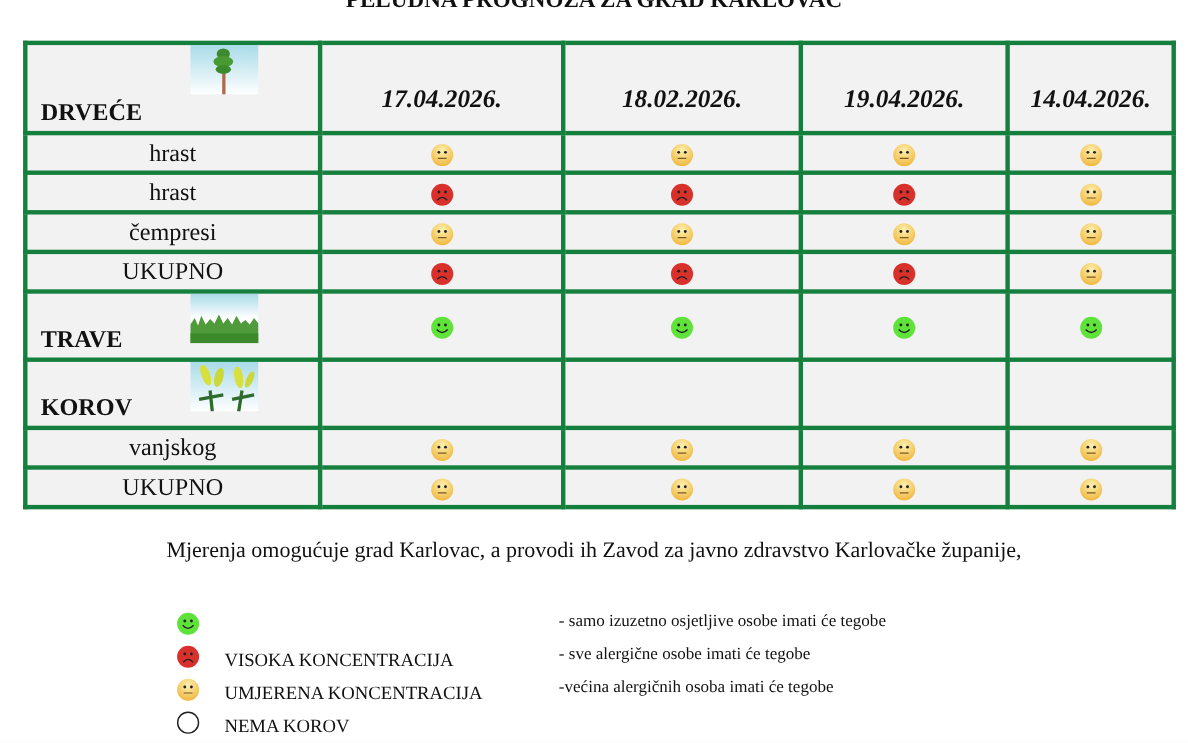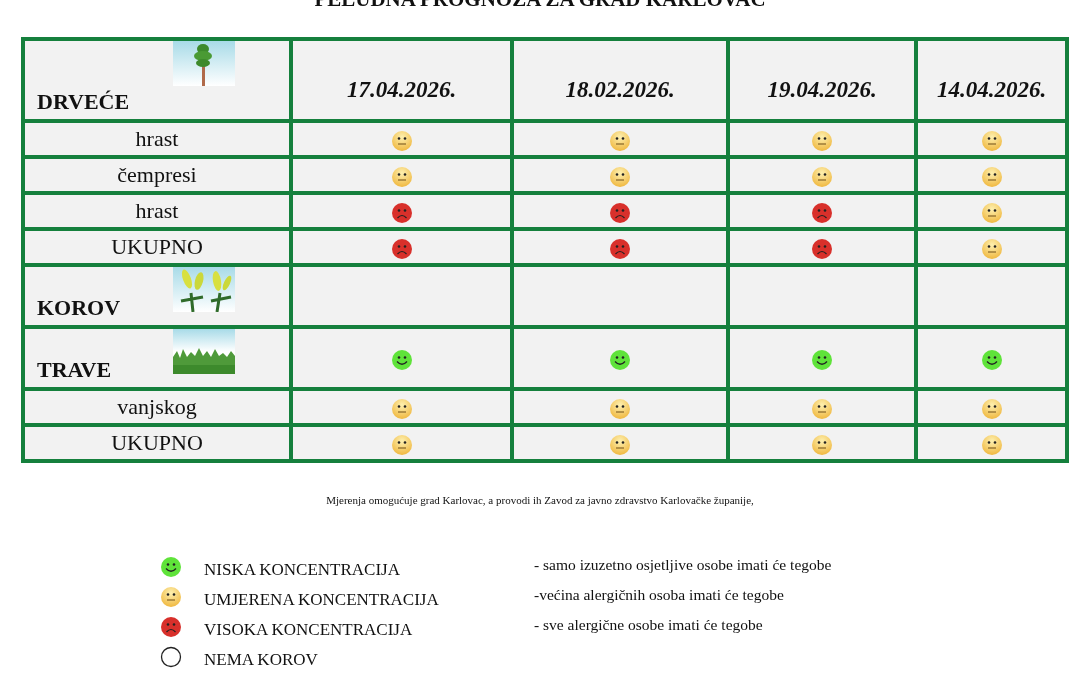--- a/index.html
+++ b/index.html
@@ -14,26 +14,26 @@
   .c0 { width: 264px; } .c1 { width: 217px; } .c2 { width: 212px; } .c3 { width: 184px; } .c4 { width: 147px; }
   .hdr td { height: 62px; }
   .hdr .date { vertical-align: bottom; font-weight: bold; font-size: 23px; padding-bottom: 16px; font-style: italic; }
   .row td { height: 32px; }
   .cat td { height: 58px; }
   .catcell { position: relative; text-align: left !important; }
   .catlabel { position: absolute; left: 12px; bottom: 4px; font-weight: bold; font-size: 22px; }
   .catimg { position: absolute; left: 148px; top: 0; width: 62px; height: 45px; }
   .bold { font-weight: normal; }
   .face { display: inline-block; width: 22px; height: 22px; vertical-align: middle; }
-  .intro { position: absolute; top: 490px; left: 0; width: 1080px; text-align: center; font-size: 11px; line-height: 20px; }
+  .intro { position: absolute; top: 490px; left: 0; width: 1080px; text-align: center; font-size: 20px; line-height: 20px; }
   .legend { position: absolute; left: 160px; top: 556px; width: 800px; }
   .lrow { position: relative; height: 30px; font-size: 17px; }
   .lrow .lface { position: absolute; left: 0; top: 0; width: 22px; height: 22px; }
   .lrow .lname { position: absolute; left: 44px; top: 4px; }
-  .lrow .ldesc { position: absolute; left: 374px; top: 0px; font-size: 15.5px; }
+  .lrow .ldesc { position: absolute; left: 348px; top: 0px; font-size: 15.5px; }
 </style>
 </head>
 <body>
 
 <div class="title">PELUDNA PROGNOZA ZA GRAD KARLOVAC</div>
 
 <table class="forecast">
   <tbody>
       <tr class="hdr">
     <td class="c0 catcell">
@@ -103,20 +103,53 @@
                   <stop offset="1" stop-color="#f0b840"></stop>
                 </radialGradient>
               </defs>
               <circle cx="11" cy="11" r="10" fill="url(#gy)"></circle>
               <circle cx="8" cy="8.5" r="1.3" fill="#222"></circle>
               <circle cx="14" cy="8.5" r="1.3" fill="#222"></circle>
               <line x1="7" y1="14" x2="15" y2="14" stroke="#7a5a20" stroke-width="1.1"></line>
             </svg></span></td>
   </tr>
   <tr class="row">
+    <td>hrast</td>
+    <td><span class="face"><svg viewBox="0 0 22 22" width="22" height="22">
+              <circle cx="11" cy="11" r="10" fill="#d8302b"></circle>
+              <circle cx="8" cy="8.5" r="1.3" fill="#222"></circle>
+              <circle cx="14" cy="8.5" r="1.3" fill="#222"></circle>
+              <path d="M6.5 16 Q11 11 15.5 16" stroke="#222" stroke-width="1.2" fill="none"></path>
+            </svg></span></td>
+    <td><span class="face"><svg viewBox="0 0 22 22" width="22" height="22">
+              <circle cx="11" cy="11" r="10" fill="#d8302b"></circle>
+              <circle cx="8" cy="8.5" r="1.3" fill="#222"></circle>
+              <circle cx="14" cy="8.5" r="1.3" fill="#222"></circle>
+              <path d="M6.5 16 Q11 11 15.5 16" stroke="#222" stroke-width="1.2" fill="none"></path>
+            </svg></span></td>
+    <td><span class="face"><svg viewBox="0 0 22 22" width="22" height="22">
+              <circle cx="11" cy="11" r="10" fill="#d8302b"></circle>
+              <circle cx="8" cy="8.5" r="1.3" fill="#222"></circle>
+              <circle cx="14" cy="8.5" r="1.3" fill="#222"></circle>
+              <path d="M6.5 16 Q11 11 15.5 16" stroke="#222" stroke-width="1.2" fill="none"></path>
+            </svg></span></td>
+    <td><span class="face"><svg viewBox="0 0 22 22" width="22" height="22">
+              <defs>
+                <radialGradient id="gy" cx="0.5" cy="0.3" r="0.7">
+                  <stop offset="0" stop-color="#fdf0b0"></stop>
+                  <stop offset="1" stop-color="#f0b840"></stop>
+                </radialGradient>
+              </defs>
+              <circle cx="11" cy="11" r="10" fill="url(#gy)"></circle>
+              <circle cx="8" cy="8.5" r="1.3" fill="#222"></circle>
+              <circle cx="14" cy="8.5" r="1.3" fill="#222"></circle>
+              <line x1="7" y1="14" x2="15" y2="14" stroke="#7a5a20" stroke-width="1.1"></line>
+            </svg></span></td>
+  </tr>
+  <tr class="row">
     <td>čempresi</td>
     <td><span class="face"><svg viewBox="0 0 22 22" width="22" height="22">
               <defs>
                 <radialGradient id="gy" cx="0.5" cy="0.3" r="0.7">
                   <stop offset="0" stop-color="#fdf0b0"></stop>
                   <stop offset="1" stop-color="#f0b840"></stop>
                 </radialGradient>
               </defs>
               <circle cx="11" cy="11" r="10" fill="url(#gy)"></circle>
               <circle cx="8" cy="8.5" r="1.3" fill="#222"></circle>
@@ -154,53 +187,20 @@
                   <stop offset="1" stop-color="#f0b840"></stop>
                 </radialGradient>
               </defs>
               <circle cx="11" cy="11" r="10" fill="url(#gy)"></circle>
               <circle cx="8" cy="8.5" r="1.3" fill="#222"></circle>
               <circle cx="14" cy="8.5" r="1.3" fill="#222"></circle>
               <line x1="7" y1="14" x2="15" y2="14" stroke="#7a5a20" stroke-width="1.1"></line>
             </svg></span></td>
   </tr>
   <tr class="row">
-    <td>hrast</td>
-    <td><span class="face"><svg viewBox="0 0 22 22" width="22" height="22">
-              <circle cx="11" cy="11" r="10" fill="#d8302b"></circle>
-              <circle cx="8" cy="8.5" r="1.3" fill="#222"></circle>
-              <circle cx="14" cy="8.5" r="1.3" fill="#222"></circle>
-              <path d="M6.5 16 Q11 11 15.5 16" stroke="#222" stroke-width="1.2" fill="none"></path>
-            </svg></span></td>
-    <td><span class="face"><svg viewBox="0 0 22 22" width="22" height="22">
-              <circle cx="11" cy="11" r="10" fill="#d8302b"></circle>
-              <circle cx="8" cy="8.5" r="1.3" fill="#222"></circle>
-              <circle cx="14" cy="8.5" r="1.3" fill="#222"></circle>
-              <path d="M6.5 16 Q11 11 15.5 16" stroke="#222" stroke-width="1.2" fill="none"></path>
-            </svg></span></td>
-    <td><span class="face"><svg viewBox="0 0 22 22" width="22" height="22">
-              <circle cx="11" cy="11" r="10" fill="#d8302b"></circle>
-              <circle cx="8" cy="8.5" r="1.3" fill="#222"></circle>
-              <circle cx="14" cy="8.5" r="1.3" fill="#222"></circle>
-              <path d="M6.5 16 Q11 11 15.5 16" stroke="#222" stroke-width="1.2" fill="none"></path>
-            </svg></span></td>
-    <td><span class="face"><svg viewBox="0 0 22 22" width="22" height="22">
-              <defs>
-                <radialGradient id="gy" cx="0.5" cy="0.3" r="0.7">
-                  <stop offset="0" stop-color="#fdf0b0"></stop>
-                  <stop offset="1" stop-color="#f0b840"></stop>
-                </radialGradient>
-              </defs>
-              <circle cx="11" cy="11" r="10" fill="url(#gy)"></circle>
-              <circle cx="8" cy="8.5" r="1.3" fill="#222"></circle>
-              <circle cx="14" cy="8.5" r="1.3" fill="#222"></circle>
-              <line x1="7" y1="14" x2="15" y2="14" stroke="#7a5a20" stroke-width="1.1"></line>
-            </svg></span></td>
-  </tr>
-  <tr class="row">
     <td class="bold">UKUPNO</td>
     <td><span class="face"><svg viewBox="0 0 22 22" width="22" height="22">
               <circle cx="11" cy="11" r="10" fill="#d8302b"></circle>
               <circle cx="8" cy="8.5" r="1.3" fill="#222"></circle>
               <circle cx="14" cy="8.5" r="1.3" fill="#222"></circle>
               <path d="M6.5 16 Q11 11 15.5 16" stroke="#222" stroke-width="1.2" fill="none"></path>
             </svg></span></td>
     <td><span class="face"><svg viewBox="0 0 22 22" width="22" height="22">
               <circle cx="11" cy="11" r="10" fill="#d8302b"></circle>
               <circle cx="8" cy="8.5" r="1.3" fill="#222"></circle>
@@ -217,20 +217,61 @@
               <defs>
                 <radialGradient id="gy" cx="0.5" cy="0.3" r="0.7">
                   <stop offset="0" stop-color="#fdf0b0"></stop>
                   <stop offset="1" stop-color="#f0b840"></stop>
                 </radialGradient>
               </defs>
               <circle cx="11" cy="11" r="10" fill="url(#gy)"></circle>
               <circle cx="8" cy="8.5" r="1.3" fill="#222"></circle>
               <circle cx="14" cy="8.5" r="1.3" fill="#222"></circle>
               <line x1="7" y1="14" x2="15" y2="14" stroke="#7a5a20" stroke-width="1.1"></line>
+            </svg></span></td>
+  </tr>
+
+  <tr class="cat">
+    <td class="catcell">
+      <span class="catlabel">TRAVE</span>
+      <svg class="catimg" viewBox="0 0 62 45">
+        <defs>
+              <linearGradient id="sky2" x1="0" y1="0" x2="0" y2="1">
+                <stop offset="0" stop-color="#a8dbe8"></stop>
+                <stop offset="0.5" stop-color="#ffffff"></stop>
+              </linearGradient>
+            </defs>
+        <rect width="62" height="45" fill="url(#sky2)"></rect>
+        <path d="M0 45 L0 28 L4 22 L7 29 L10 20 L14 28 L18 23 L22 27 L26 19 L30 27 L34 22 L38 28 L42 20 L46 27 L50 24 L54 28 L58 22 L62 27 L62 45 Z" fill="#4f9a3a"></path>
+        <rect x="0" y="36" width="62" height="9" fill="#3d8a2c"></rect>
+      </svg>
+    </td>
+    <td><span class="face"><svg viewBox="0 0 22 22" width="22" height="22">
+              <circle cx="11" cy="11" r="10" fill="#5fe33a"></circle>
+              <circle cx="8" cy="8.5" r="1.3" fill="#222"></circle>
+              <circle cx="14" cy="8.5" r="1.3" fill="#222"></circle>
+              <path d="M6 12.5 Q11 18 16 12.5" stroke="#222" stroke-width="1.3" fill="none"></path>
+            </svg></span></td>
+    <td><span class="face"><svg viewBox="0 0 22 22" width="22" height="22">
+              <circle cx="11" cy="11" r="10" fill="#5fe33a"></circle>
+              <circle cx="8" cy="8.5" r="1.3" fill="#222"></circle>
+              <circle cx="14" cy="8.5" r="1.3" fill="#222"></circle>
+              <path d="M6 12.5 Q11 18 16 12.5" stroke="#222" stroke-width="1.3" fill="none"></path>
+            </svg></span></td>
+    <td><span class="face"><svg viewBox="0 0 22 22" width="22" height="22">
+              <circle cx="11" cy="11" r="10" fill="#5fe33a"></circle>
+              <circle cx="8" cy="8.5" r="1.3" fill="#222"></circle>
+              <circle cx="14" cy="8.5" r="1.3" fill="#222"></circle>
+              <path d="M6 12.5 Q11 18 16 12.5" stroke="#222" stroke-width="1.3" fill="none"></path>
+            </svg></span></td>
+    <td><span class="face"><svg viewBox="0 0 22 22" width="22" height="22">
+              <circle cx="11" cy="11" r="10" fill="#5fe33a"></circle>
+              <circle cx="8" cy="8.5" r="1.3" fill="#222"></circle>
+              <circle cx="14" cy="8.5" r="1.3" fill="#222"></circle>
+              <path d="M6 12.5 Q11 18 16 12.5" stroke="#222" stroke-width="1.3" fill="none"></path>
             </svg></span></td>
   </tr>
 
   <tr class="cat">
     <td class="catcell">
       <span class="catlabel">KOROV</span>
       <svg class="catimg" viewBox="0 0 62 45">
         <defs>
               <linearGradient id="sky3" x1="0" y1="0" x2="0" y2="1">
                 <stop offset="0" stop-color="#a8dbe8"></stop>
@@ -244,61 +285,20 @@
         <ellipse cx="54" cy="16" rx="3" ry="8" fill="#cbd83a" transform="rotate(25 54 16)"></ellipse>
         <path d="M8 34 L30 30 M18 26 L20 45 M38 34 L58 30 M47 26 L44 45" stroke="#2f6b2a" stroke-width="3"></path>
       </svg>
     </td>
     <td></td>
     <td></td>
     <td></td>
     <td></td>
   </tr>
 
-  <tr class="cat">
-    <td class="catcell">
-      <span class="catlabel">TRAVE</span>
-      <svg class="catimg" viewBox="0 0 62 45">
-        <defs>
-              <linearGradient id="sky2" x1="0" y1="0" x2="0" y2="1">
-                <stop offset="0" stop-color="#a8dbe8"></stop>
-                <stop offset="0.5" stop-color="#ffffff"></stop>
-              </linearGradient>
-            </defs>
-        <rect width="62" height="45" fill="url(#sky2)"></rect>
-        <path d="M0 45 L0 28 L4 22 L7 29 L10 20 L14 28 L18 23 L22 27 L26 19 L30 27 L34 22 L38 28 L42 20 L46 27 L50 24 L54 28 L58 22 L62 27 L62 45 Z" fill="#4f9a3a"></path>
-        <rect x="0" y="36" width="62" height="9" fill="#3d8a2c"></rect>
-      </svg>
-    </td>
-    <td><span class="face"><svg viewBox="0 0 22 22" width="22" height="22">
-              <circle cx="11" cy="11" r="10" fill="#5fe33a"></circle>
-              <circle cx="8" cy="8.5" r="1.3" fill="#222"></circle>
-              <circle cx="14" cy="8.5" r="1.3" fill="#222"></circle>
-              <path d="M6 12.5 Q11 18 16 12.5" stroke="#222" stroke-width="1.3" fill="none"></path>
-            </svg></span></td>
-    <td><span class="face"><svg viewBox="0 0 22 22" width="22" height="22">
-              <circle cx="11" cy="11" r="10" fill="#5fe33a"></circle>
-              <circle cx="8" cy="8.5" r="1.3" fill="#222"></circle>
-              <circle cx="14" cy="8.5" r="1.3" fill="#222"></circle>
-              <path d="M6 12.5 Q11 18 16 12.5" stroke="#222" stroke-width="1.3" fill="none"></path>
-            </svg></span></td>
-    <td><span class="face"><svg viewBox="0 0 22 22" width="22" height="22">
-              <circle cx="11" cy="11" r="10" fill="#5fe33a"></circle>
-              <circle cx="8" cy="8.5" r="1.3" fill="#222"></circle>
-              <circle cx="14" cy="8.5" r="1.3" fill="#222"></circle>
-              <path d="M6 12.5 Q11 18 16 12.5" stroke="#222" stroke-width="1.3" fill="none"></path>
-            </svg></span></td>
-    <td><span class="face"><svg viewBox="0 0 22 22" width="22" height="22">
-              <circle cx="11" cy="11" r="10" fill="#5fe33a"></circle>
-              <circle cx="8" cy="8.5" r="1.3" fill="#222"></circle>
-              <circle cx="14" cy="8.5" r="1.3" fill="#222"></circle>
-              <path d="M6 12.5 Q11 18 16 12.5" stroke="#222" stroke-width="1.3" fill="none"></path>
-            </svg></span></td>
-  </tr>
-
   <tr class="row">
     <td>vanjskog</td>
     <td><span class="face"><svg viewBox="0 0 22 22" width="22" height="22">
               <defs>
                 <radialGradient id="gy" cx="0.5" cy="0.3" r="0.7">
                   <stop offset="0" stop-color="#fdf0b0"></stop>
                   <stop offset="1" stop-color="#f0b840"></stop>
                 </radialGradient>
               </defs>
               <circle cx="11" cy="11" r="10" fill="url(#gy)"></circle>
@@ -402,48 +402,47 @@
 </div>
 
 <div class="legend">
   <div class="lrow">
     <span class="lface"><svg viewBox="0 0 22 22" width="22" height="22">
           <circle cx="11" cy="11" r="10" fill="#5fe33a"></circle>
           <circle cx="8" cy="8.5" r="1.3" fill="#222"></circle>
           <circle cx="14" cy="8.5" r="1.3" fill="#222"></circle>
           <path d="M6 12.5 Q11 18 16 12.5" stroke="#222" stroke-width="1.3" fill="none"></path>
         </svg></span>
-    <span class="lname">NISKA KONCENTRACIJA</span>
     <span class="ldesc">- samo izuzetno osjetljive osobe imati će tegobe</span>
+  </div>
+  <div class="lrow">
+    <span class="lface"><svg viewBox="0 0 22 22" width="22" height="22">
+          <circle cx="11" cy="11" r="10" fill="#d8302b"></circle>
+          <circle cx="8" cy="8.5" r="1.3" fill="#222"></circle>
+          <circle cx="14" cy="8.5" r="1.3" fill="#222"></circle>
+          <path d="M6.5 16 Q11 11 15.5 16" stroke="#222" stroke-width="1.2" fill="none"></path>
+        </svg></span>
+    <span class="lname">VISOKA KONCENTRACIJA</span>
+    <span class="ldesc">- sve alergične osobe imati će tegobe</span>
   </div>
   <div class="lrow">
     <span class="lface"><svg viewBox="0 0 22 22" width="22" height="22">
           <defs>
             <radialGradient id="gy" cx="0.5" cy="0.3" r="0.7">
               <stop offset="0" stop-color="#fdf0b0"></stop>
               <stop offset="1" stop-color="#f0b840"></stop>
             </radialGradient>
           </defs>
           <circle cx="11" cy="11" r="10" fill="url(#gy)"></circle>
           <circle cx="8" cy="8.5" r="1.3" fill="#222"></circle>
           <circle cx="14" cy="8.5" r="1.3" fill="#222"></circle>
           <line x1="7" y1="14" x2="15" y2="14" stroke="#7a5a20" stroke-width="1.1"></line>
         </svg></span>
     <span class="lname">UMJERENA KONCENTRACIJA</span>
     <span class="ldesc">-većina alergičnih osoba imati će tegobe</span>
   </div>
   <div class="lrow">
     <span class="lface"><svg viewBox="0 0 22 22" width="22" height="22">
-          <circle cx="11" cy="11" r="10" fill="#d8302b"></circle>
-          <circle cx="8" cy="8.5" r="1.3" fill="#222"></circle>
-          <circle cx="14" cy="8.5" r="1.3" fill="#222"></circle>
-          <path d="M6.5 16 Q11 11 15.5 16" stroke="#222" stroke-width="1.2" fill="none"></path>
-        </svg></span>
-    <span class="lname">VISOKA KONCENTRACIJA</span>
-    <span class="ldesc">- sve alergične osobe imati će tegobe</span>
-  </div>
-  <div class="lrow">
-    <span class="lface"><svg viewBox="0 0 22 22" width="22" height="22">
           <circle cx="11" cy="11" r="9.5" fill="#fff" stroke="#222" stroke-width="1.3"></circle>
         </svg></span>
     <span class="lname">NEMA KOROV</span>
   </div>
 </div>
 
 </body></html>

